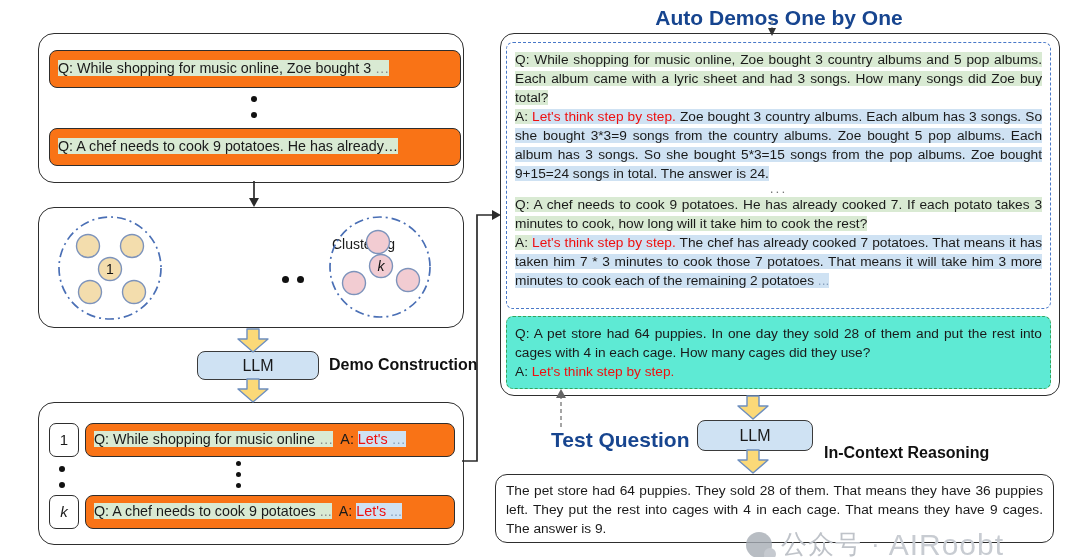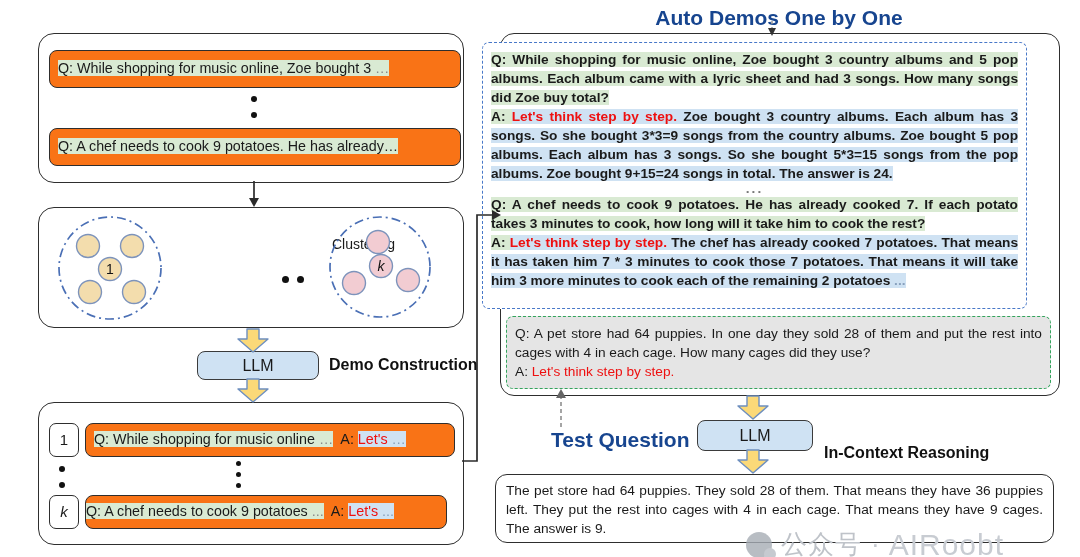--- a/index.html
+++ b/index.html
@@ -20,21 +20,21 @@
   
   .rowtext{font-size:14.3px;white-space:nowrap;}
   .para{font-size:13.7px;line-height:19px;text-align:justify;}
   .sep{font-size:13.7px;line-height:12px;text-align:center;color:#777;letter-spacing:2px;}
   .bluetitle{color:#17458f;font-weight:bold;font-size:21px;}
   .boldlabel{font-weight:bold;font-size:16px;color:#111;}
   .llmbox{background:#cfe2f3;border:1.8px solid #3b3b3b;border-radius:8px;
           text-align:center;font-size:16px;}
   .dot{background:#111;border-radius:50%;position:absolute;}
   .dashed-blue{border:1.7px dashed #4878c8;border-radius:7px;background:#fff;}
-  .dashed-green{border:1.8px dashed #33a45c;border-radius:7px;background:#e5e5e5;}
+  .dashed-green{border:1.8px dashed #33a45c;border-radius:7px;background:#5eead4;}
   .watermark{display:flex;align-items:center;gap:9px;pointer-events:none;z-index:9;margin-top:31px;}
   .wm-icon{width:26px;height:26px;border-radius:50%;background:#a7adb5;opacity:.8;position:relative;}
   .wm-icon::after{content:"";position:absolute;right:-4px;bottom:-2px;width:12px;height:12px;
                   border-radius:50%;background:#b9bec5;}
   .wm-text{font-size:26px;color:#bfc3c9;letter-spacing:1px;}
   .wm-sep{font-size:26px;color:#c5c9cf;}
   .wm-brand{font-size:30px;color:#c8ccd2;letter-spacing:1px;}
   svg{display:block;}
 </style>
 </head>
@@ -84,30 +84,30 @@
   <div class="abs idxbox" style="left:10px;top:20px;">1</div>
   <div class="abs subbox" style="left:46px;top:20px;width:360px;height:32px;line-height:30px;padding-left:8px;">
     <span class="rowtext"><span class="hl-g"><span>Q: While shopping for music online</span><span class="gray"> …</span></span>&nbsp; <span>A:</span> <span class="hl-b"><span class="red">Let's</span><span class="tail"> …</span></span></span>
   </div>
   <div class="dot" style="left:20px;top:63px;width:6px;height:6px;"></div>
   <div class="dot" style="left:20px;top:79px;width:6px;height:6px;"></div>
   <div class="dot" style="left:197px;top:58px;width:5px;height:5px;"></div>
   <div class="dot" style="left:197px;top:69px;width:5px;height:5px;"></div>
   <div class="dot" style="left:197px;top:80px;width:5px;height:5px;"></div>
   <div class="abs idxbox" style="left:10px;top:92px;font-style:italic;">k</div>
-  <div class="abs subbox" style="left:46px;top:92px;width:360px;height:32px;line-height:30px;padding-left:0;">
+  <div class="abs subbox" style="left:46px;top:92px;width:360px;height:32px;line-height:30px;padding-left:8px;">
     <span class="rowtext"><span class="hl-g"><span>Q: A chef needs to cook 9 potatoes</span><span class="gray"> ...</span></span>&nbsp; <span>A:</span> <span class="hl-b"><span class="red">Let's</span><span class="tail"> ...</span></span></span>
   </div>
 </div>
 
 <div class="abs bluetitle" style="left:500px;top:6px;width:558px;text-align:center;">Auto Demos One by One</div>
 
 <div class="abs outline" style="left:500px;top:33px;width:558px;height:361px;border-radius:14px;"></div>
 
-<div class="abs dashed-blue" style="left:482px;top:42px;width:545px;height:267px;padding:7px 8px;box-sizing:border-box;font-weight:bold;">
+<div class="abs dashed-blue" style="left:506px;top:42px;width:545px;height:267px;padding:7px 8px;box-sizing:border-box;">
   <div class="para"><span class="hl-g">Q: While shopping for music online, Zoe bought 3 country albums and 5 pop albums. Each album came with a lyric sheet and had 3 songs. How many songs did Zoe buy total?</span></div>
   <div class="para"><span class="hl-g">A: </span><span class="hl-b"><span class="red">Let's think step by step.</span><span> Zoe bought 3 country albums. Each album has 3 songs. So she bought 3*3=9 songs from the country albums. Zoe bought 5 pop albums. Each album has 3 songs. So she bought 5*3=15 songs from the pop albums. Zoe bought 9+15=24 songs in total. The answer is 24.</span></span></div>
   <div class="sep">...</div>
   <div class="para"><span class="hl-g">Q: A chef needs to cook 9 potatoes. He has already cooked 7. If each potato takes 3 minutes to cook, how long will it take him to cook the rest?</span></div>
   <div class="para"><span class="hl-g">A: </span><span class="hl-b"><span class="red">Let's think step by step.</span><span> The chef has already cooked 7 potatoes. That means it has taken him 7 * 3 minutes to cook those 7 potatoes. That means it will take him 3 more minutes to cook each of the remaining 2 potatoes</span><span class="tail"> ...</span></span></div>
 </div>
 
 <div class="abs dashed-green" style="left:506px;top:316px;width:545px;height:73px;padding:7px 8px;box-sizing:border-box;">
   <div class="para">Q: A pet store had 64 puppies. In one day they sold 28 of them and put the rest into cages with 4 in each cage. How many cages did they use?</div>
   <div class="para"><span>A: </span><span class="red">Let's think step by step.</span></div>

